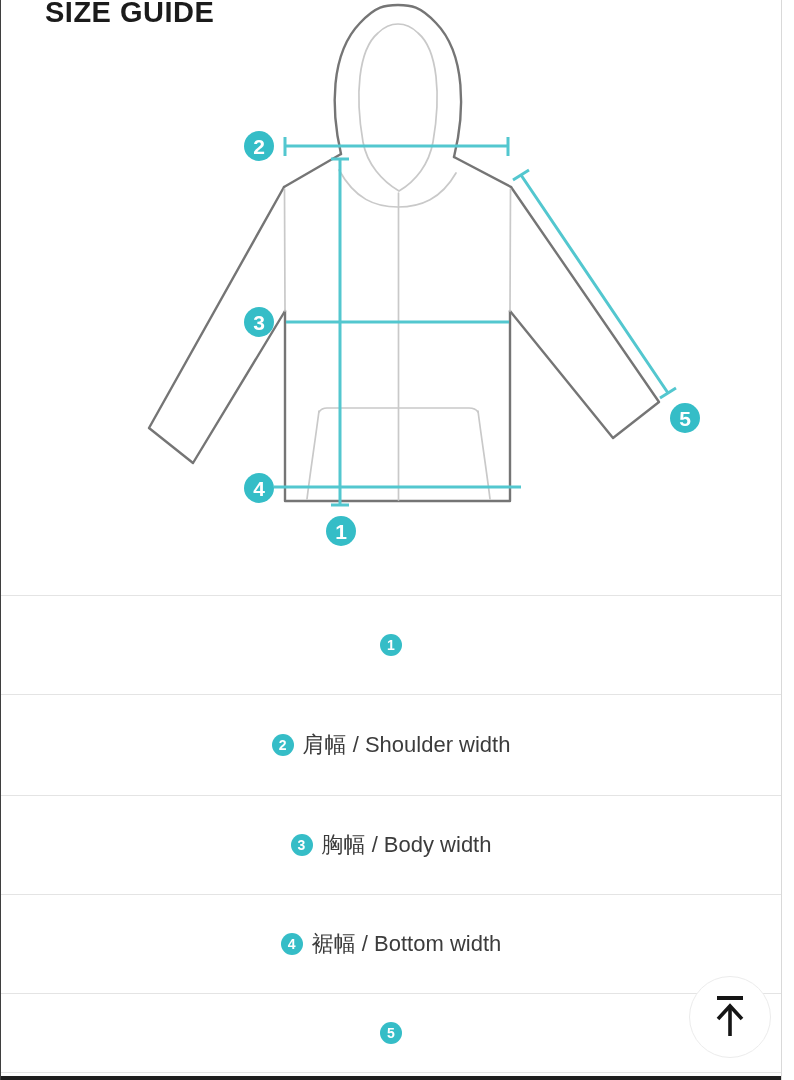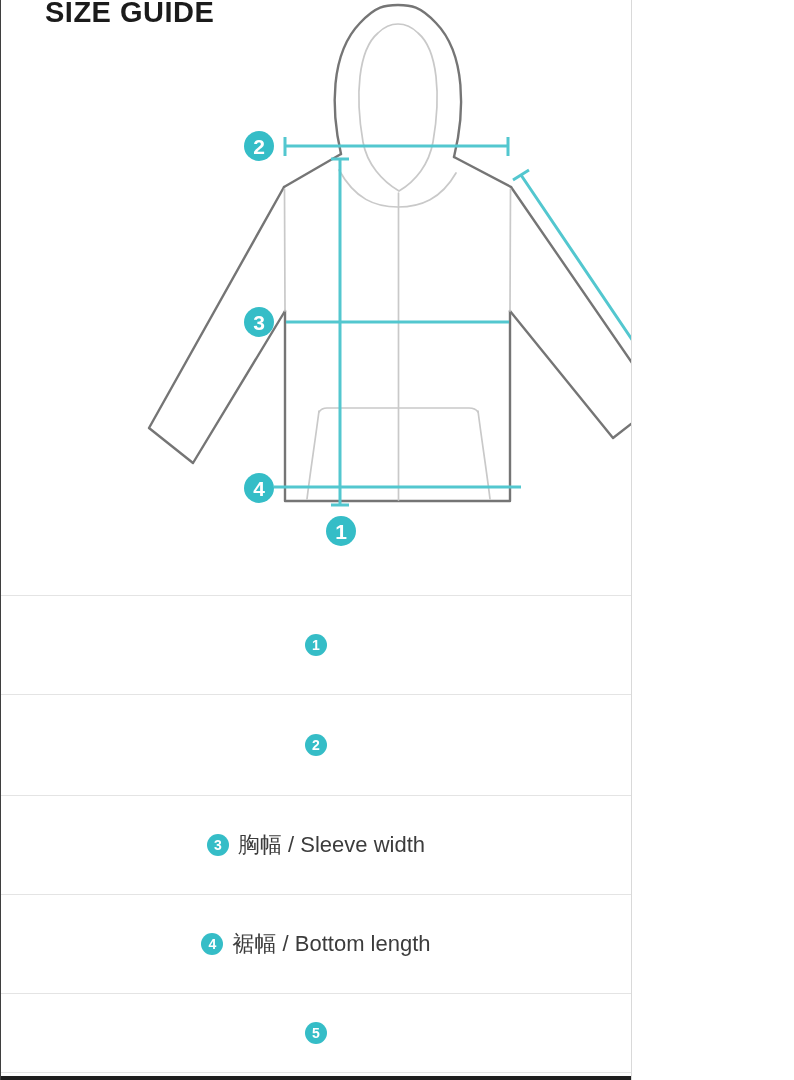--- a/index.html
+++ b/index.html
@@ -1,17 +1,17 @@
 <!DOCTYPE html>
 <html style="--accent_badge: #35bdc7; --accent_line: #53c7cf; --garment_outline: #757575; --garment_detail: #c9c9c9; --legend_text: #3c3c3c; --divider: #e4e4e4;"><head>
 <meta charset="utf-8">
 <style>
   html,body { margin:0; padding:0; background:#fff; }
   #page {
-    position:relative; width:632px; height:1080px; overflow:hidden;
+    position:relative; width:782px; height:1080px; overflow:hidden;
     background:#fff; font-family:"Liberation Sans", sans-serif;
     border-left:1px solid #3f3f3f; border-right:1px solid #d9d9d9;
     box-sizing:border-box;
   }
   .page-title {
     position:absolute; left:44px; top:-4px; margin:0;
     font-size:29px; font-weight:bold; color:#1b1b1b; letter-spacing:0.5px;
   }
   #diagram { position:absolute; left:0; top:0; }
 
@@ -118,28 +118,29 @@
       <text class="badge-num" x="684" y="426">5</text>
     </g>
   </svg>
 
   <div class="legend">
     <div class="legend-row h1">
       <span class="num-badge">1</span>
     </div>
     <div class="legend-row h2">
       <span class="num-badge">2</span>
+      <span class="legend-label">肩幅 / Shoulder width</span>
     </div>
     <div class="legend-row h3">
       <span class="num-badge">3</span>
-      <span class="legend-label">胸幅 / Sleeve width</span>
+      <span class="legend-label">胸幅 / Body width</span>
     </div>
     <div class="legend-row h4">
       <span class="num-badge">4</span>
-      <span class="legend-label">裾幅 / Bottom length</span>
+      <span class="legend-label">裾幅 / Bottom width</span>
     </div>
     <div class="legend-row h5">
       <span class="num-badge">5</span>
     </div>
     <div class="legend-end"></div>
   </div>
 
   <button class="back-to-top">
     <svg width="40" height="46" viewBox="0 0 40 46">
       <path d="M 7 4 L 33 4" stroke="#151515" stroke-width="4" fill="none"></path>

